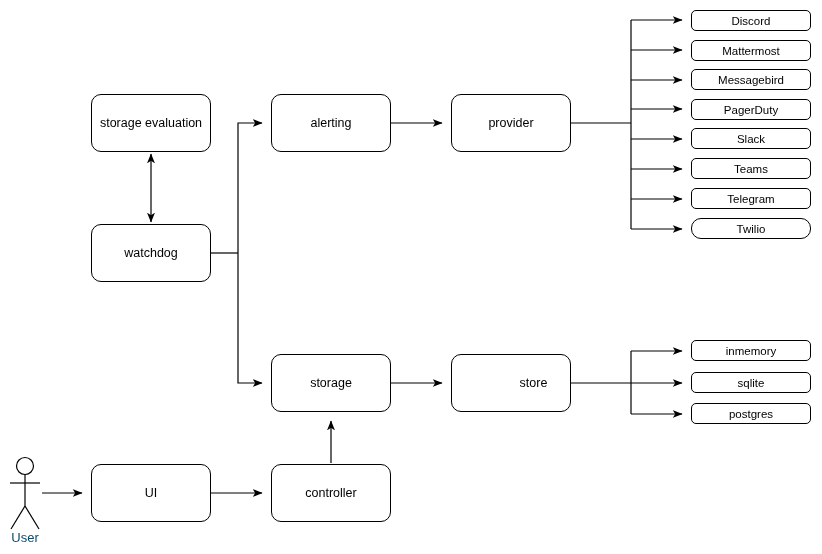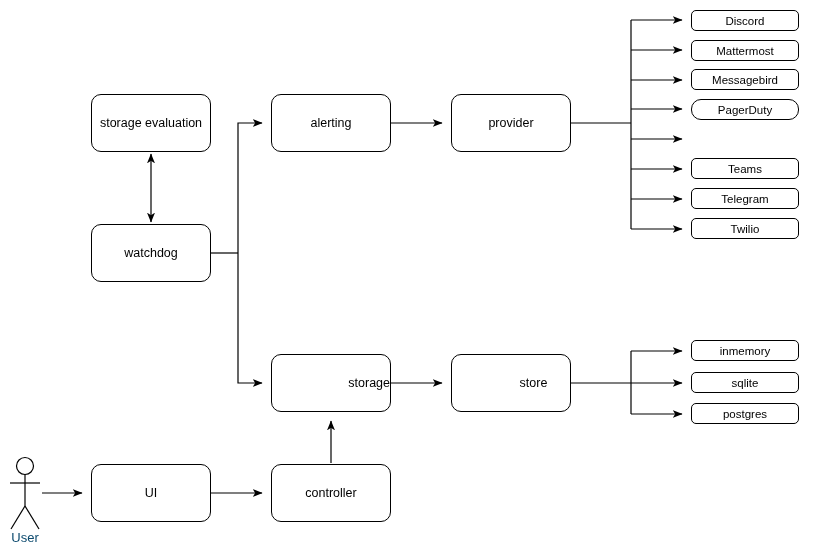--- a/index.html
+++ b/index.html
@@ -35,21 +35,21 @@
     color: #000000;
     z-index: 2;
   }
   .node.main {
     width: 120px;
     height: 58px;
     border-radius: 10px;
     font-size: 12.5px;
   }
   .node.leaf {
-    width: 108px;
+    width: 120px;
     height: 21px;
     border-radius: 5px;
     font-size: 11.5px;
   }
   .actor-label {
     position: absolute;
     font-size: 13px;
     color: #0c4a6e;
     text-align: center;
     white-space: nowrap;
@@ -122,21 +122,21 @@
   </div>
   <div class="node main" style="left:91px; top:224px;">
     <span>watchdog</span>
   </div>
   <div class="node main" style="left:271px; top:94px;">
     <span>alerting</span>
   </div>
   <div class="node main" style="left:451px; top:94px;">
     <span>provider</span>
   </div>
-  <div class="node main" style="left:271px; top:354px;justify-content:flex-end;">
+  <div class="node main" style="left:271px; top:354px;">
     <span>storage</span>
   </div>
   <div class="node main" style="left:451px; top:354px;padding-left:45px;">
     <span>store</span>
   </div>
   <div class="node main" style="left:91px; top:464px;">
     <span>UI</span>
   </div>
   <div class="node main" style="left:271px; top:464px;">
     <span>controller</span>
@@ -144,30 +144,33 @@
 
   <div class="node leaf" style="left:691px; top:10px;">
     <span>Discord</span>
   </div>
   <div class="node leaf" style="left:691px; top:40px;">
     <span>Mattermost</span>
   </div>
   <div class="node leaf" style="left:691px; top:69px;">
     <span>Messagebird</span>
   </div>
-  <div class="node leaf" style="left:691px; top:99px;border-radius:10px;">
+  <div class="node leaf" style="left:691px; top:99px;">
     <span>PagerDuty</span>
+  </div>
+  <div class="node leaf" style="left:691px; top:128px;">
+    <span>Slack</span>
   </div>
   <div class="node leaf" style="left:691px; top:158px;">
     <span>Teams</span>
   </div>
   <div class="node leaf" style="left:691px; top:188px;">
     <span>Telegram</span>
   </div>
-  <div class="node leaf" style="left:691px; top:218px;">
+  <div class="node leaf" style="left:691px; top:218px;border-radius:10px;">
     <span>Twilio</span>
   </div>
 
   <div class="node leaf" style="left:691px; top:340px;">
     <span>inmemory</span>
   </div>
   <div class="node leaf" style="left:691px; top:372px;">
     <span>sqlite</span>
   </div>
   <div class="node leaf" style="left:691px; top:403px;">

